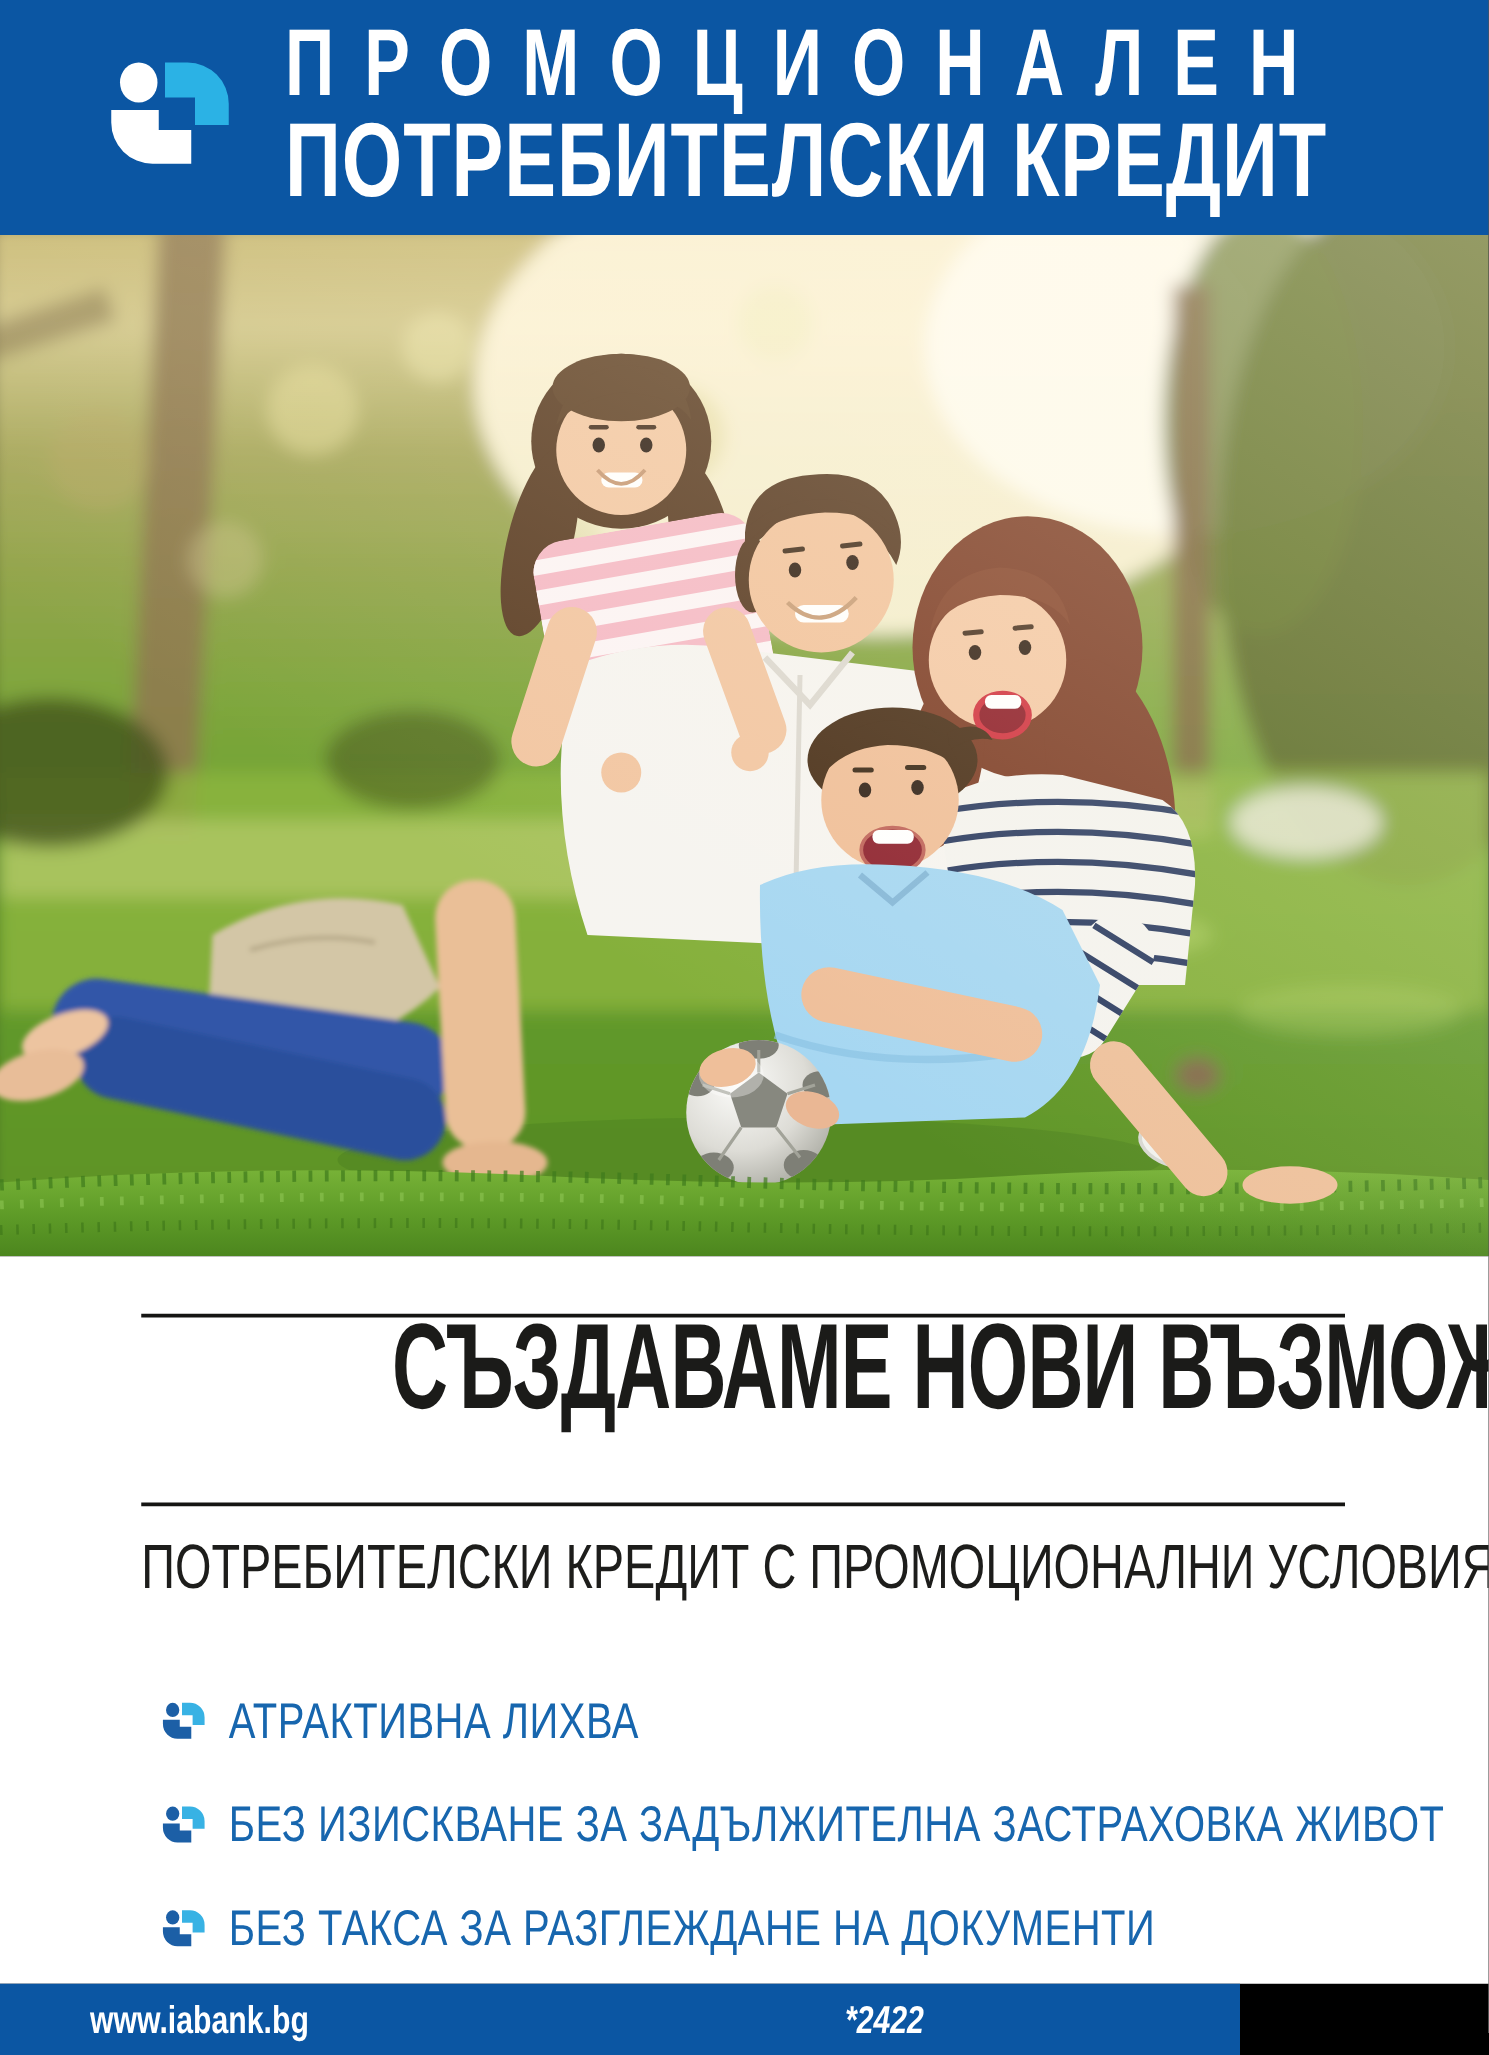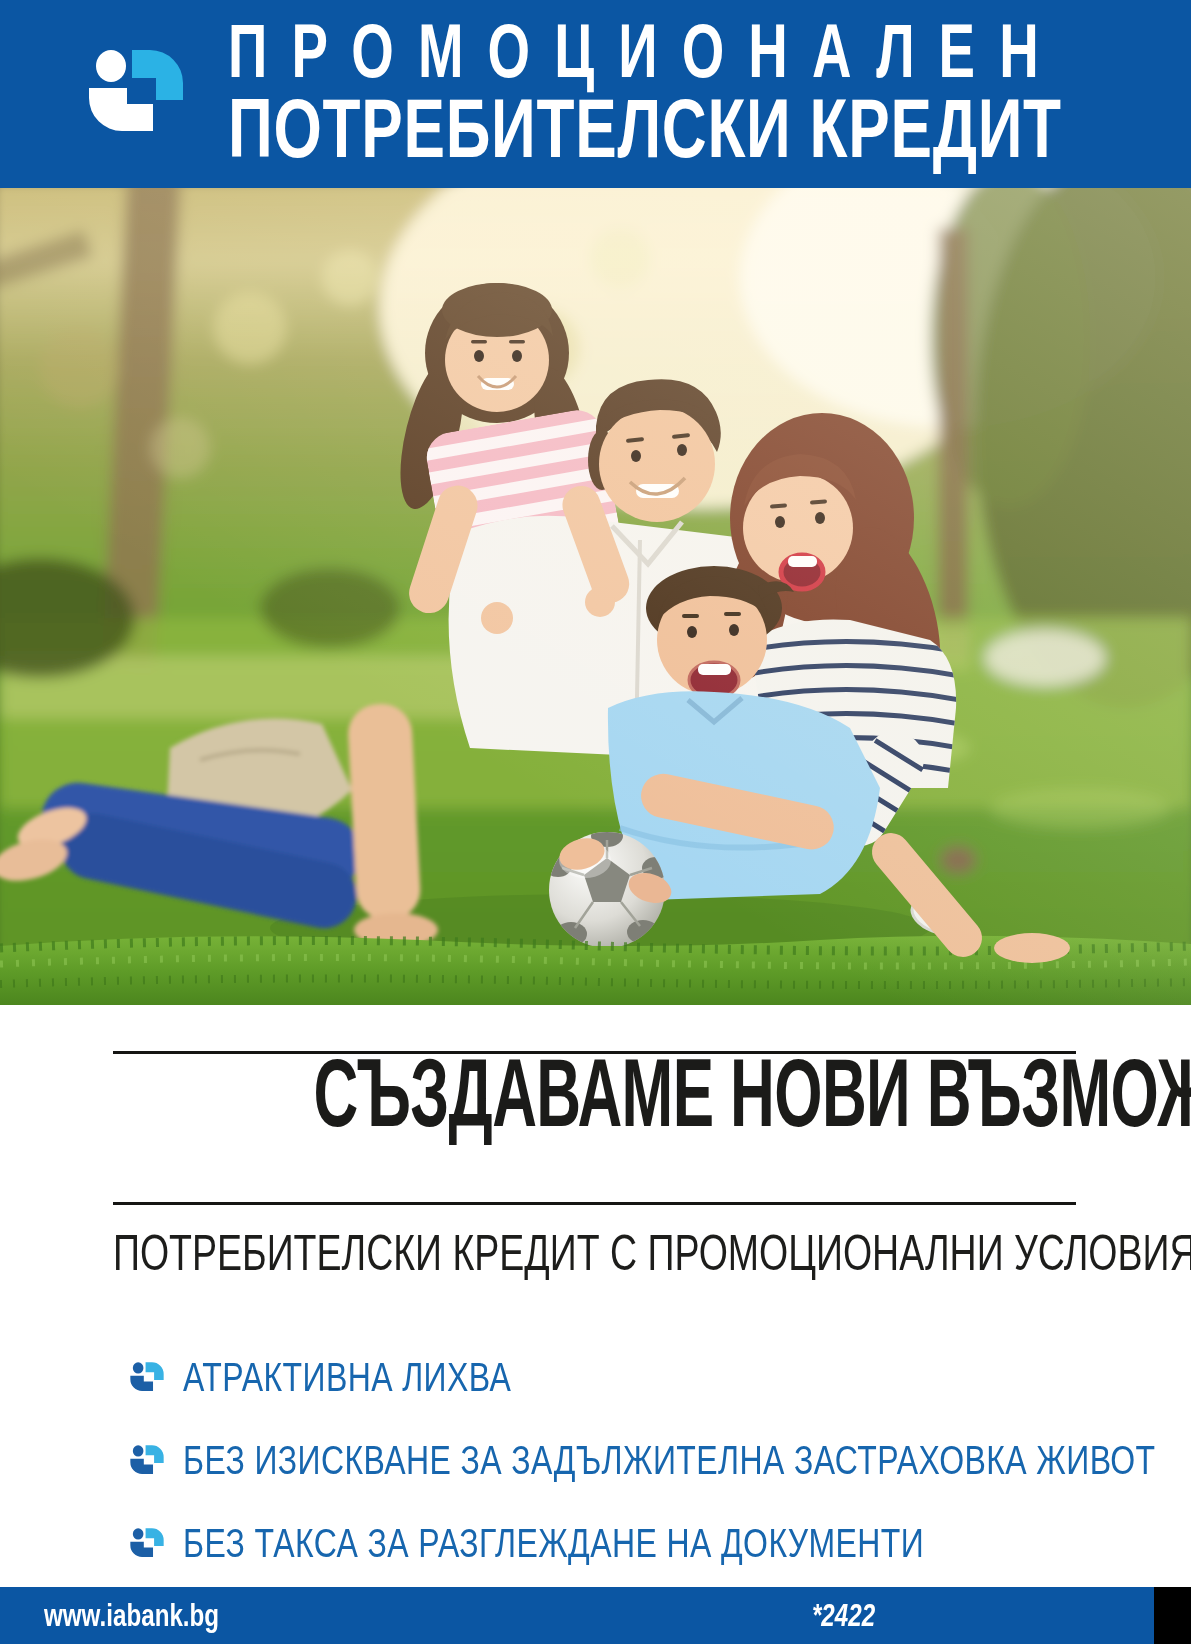--- a/index.html
+++ b/index.html
@@ -58,24 +58,24 @@
   .benefit-icon{width:36px;height:39px;margin-right:18px;flex:none;}
   .benefit-label{
     font-size:40px;line-height:40px;white-space:nowrap;
     color:var(--benefit-text-blue,#1766ae);
     transform:scaleX(0.8);transform-origin:left center;
     letter-spacing:0.5px;
   }
 
   
   .footer{
-    position:absolute;top:1587px;left:0;width:1154px;height:57px;
+    position:absolute;top:1587px;left:0;width:992px;height:57px;
     background:var(--primary-blue,#0b56a3);
     display:flex;align-items:center;justify-content:space-between;
-    padding:0 44px;box-sizing:border-box;
+    padding:0 72px;box-sizing:border-box;
   }
   .f-cell{flex:1;color:#fff;font-weight:bold;font-size:31px;line-height:57px;white-space:nowrap;}
   .f-left{text-align:left;}
   .f-center{text-align:center;font-style:italic;}
   .f-right{text-align:right;}
   .f-cell span{display:inline-block;transform:scaleX(0.78);}
   .f-left span{transform-origin:left center;}
   .f-center span{transform-origin:center center;}
   .f-right span{transform-origin:right center;}
 </style>

